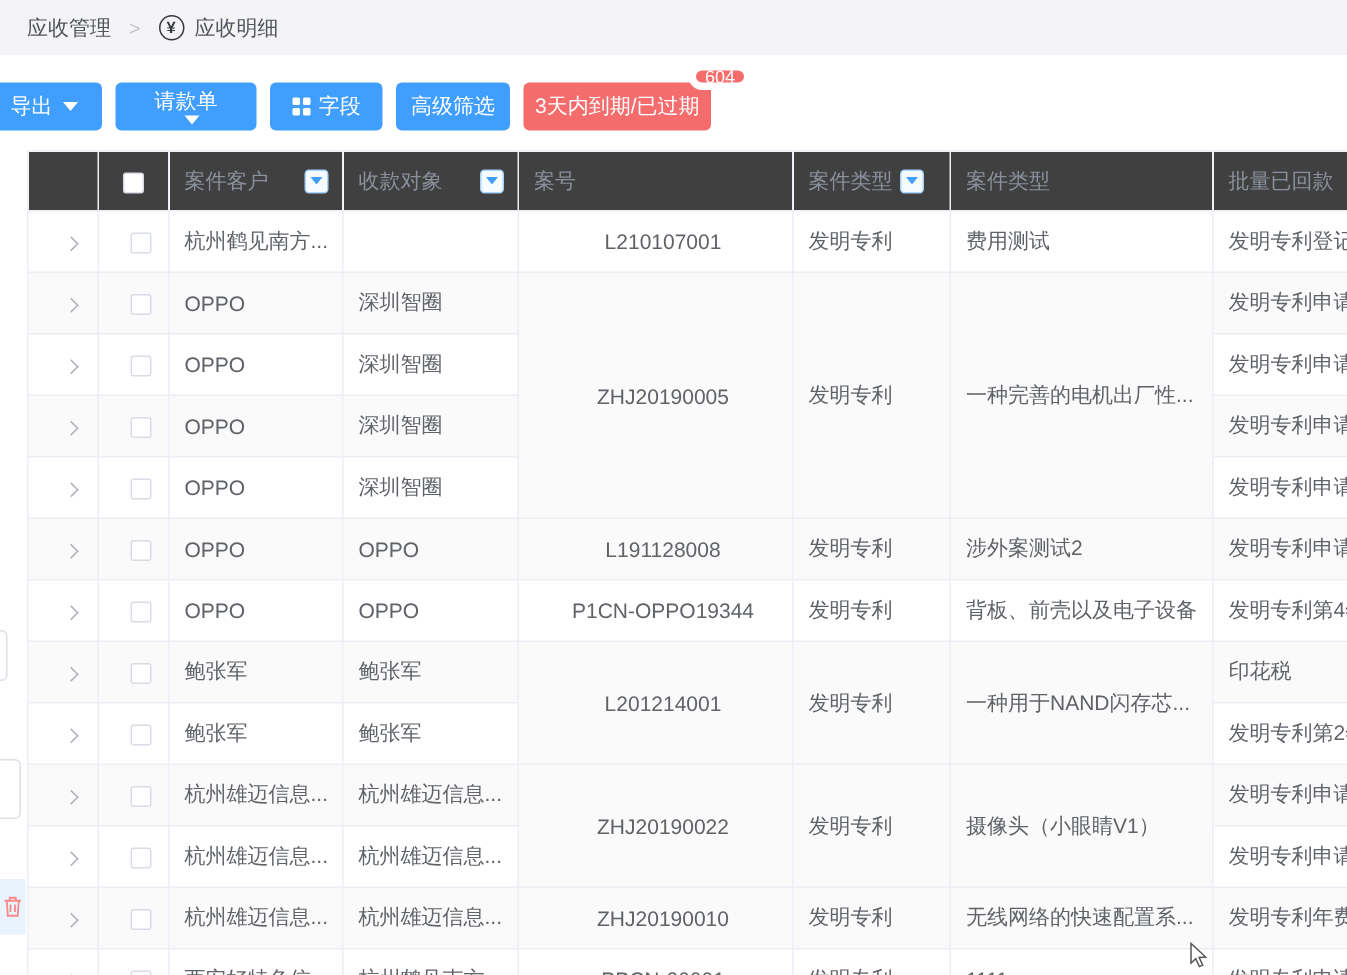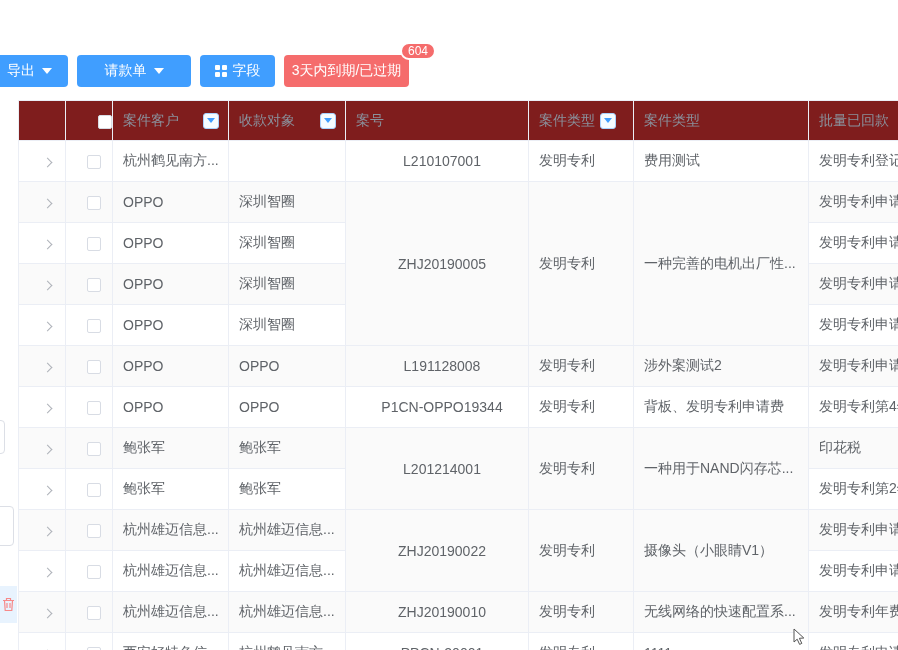--- a/index.html
+++ b/index.html
@@ -27,47 +27,47 @@
   .toolbar {
     position:absolute; left:0; top:37px; width:898px; height:63px; background:#fff;
   }
   .btn-row { position:absolute; left:-28px; top:18px; display:flex; gap:9px; }
   .btn {
     height:32px; border:none; border-radius:4px; background:#409eff; color:#fff;
     font-size:14px; font-family:inherit; display:flex; align-items:center;
     justify-content:center; cursor:pointer; white-space:nowrap; position:relative;
   }
   .btn-export { width:96px; }
-  .btn-request { width:114px; }
+  .btn-request { width:94px;flex-direction:column; }
   .btn-batch { width:91px; }
   .btn-fields { width:75px; gap:6px;text-align:center; }
   .btn-adv { width:76px; }
   .btn-danger { width:125px; background:#f56c6c; }
   .caret-down {
     width:0; height:0; margin-left:7px;
     border-left:5px solid transparent; border-right:5px solid transparent;
     border-top:6px solid #fff;
   }
   .dl-icon { margin-right:6px; }
   .grid-icon { display:grid; grid-template-columns:5px 5px; grid-template-rows:5px 5px; gap:2px; }
   .grid-icon i { background:#fff; border-radius:1px; }
   .badge {
     position:absolute; top:-13px; right:-27px; height:18px; min-width:34px;
-    padding:0 6px; background:#f56c6c; border:2px solid #ffffff; border-radius:10px;
+    padding:0 6px; background:#f56c6c; border:5px solid #ffffff; border-radius:10px;
     color:#fff; font-size:12px; display:flex; align-items:center; justify-content:center;
     z-index:5;
   }
 
   
   .table-wrap { position:absolute; left:18px; top:100px; width:880px; overflow:hidden; }
   table.grid { border-collapse:collapse; table-layout:fixed; width:940px; background:#fff; }
   table.grid th, table.grid td { border:1px solid #ebeef5; overflow:hidden; white-space:nowrap; }
   table.grid th {
-    height:40px; background:#7f1d1d; color:#8a919c; font-weight:normal;
-    text-align:right; padding:0;
+    height:40px; background:#404040; color:#8a919c; font-weight:normal;
+    text-align:center; padding:0;
   }
   table.grid td { height:41px; padding:0 0 0 10px; color:#5f6368; background:#fff; }
   tr.stripe td { background:#fafafa; }
   .th-flex { display:flex; align-items:center; justify-content:space-between; padding:0 9px 0 10px; }
   .th-inline { display:flex; align-items:center; justify-content:flex-start; gap:5px; padding:0 0 0 10px; }
   .filter-btn {
     width:16px; height:16px; border:1px solid #a8d2ff; border-radius:3px; background:#f6fbff;
     display:inline-flex; align-items:center; justify-content:center; cursor:pointer; flex:0 0 auto;
   }
   .filter-btn b {
@@ -94,20 +94,26 @@
   .frag-blue { position:absolute; left:0; top:586px; width:17px; height:37px;
     background:#e8f3fe; z-index:3; display:flex; align-items:center; }
 
   .cursor { position:absolute; left:793px; top:628px; z-index:9; }
 </style>
 </head>
 <body>
 
 <div class="screen">
 
+  <div class="crumb-bar">
+    <span>应收管理</span>
+    <span class="crumb-sep">&gt;</span>
+    <span class="yen-icon">¥</span>
+    <span>应收明细</span>
+  </div>
 
   <div class="toolbar">
     <div class="btn-row">
       <button class="btn btn-export">
         <svg class="dl-icon" width="13" height="13" viewBox="0 0 13 13">
             <path d="M6.5 0v7M3.5 4.5l3 3 3-3M1 10.5h11" stroke="#fff" stroke-width="1.6" fill="none"></path>
           </svg>
         <span>导出</span>
         <i class="caret-down"></i>
       </button>
@@ -116,20 +122,23 @@
         <i class="caret-down"></i>
       </button>
       <button class="btn btn-fields">
         <span class="grid-icon">
             <i></i>
             <i></i>
             <i></i>
             <i></i>
           </span>
         <span>字段</span>
+      </button>
+      <button class="btn btn-adv">
+        <span>高级筛选</span>
       </button>
       <button class="btn btn-danger">
         <span>3天内到期/已过期</span>
         <span class="badge">604</span>
       </button>
     </div>
   </div>
 
   <div class="frag-box1"></div>
   <div class="frag-box2"></div>
@@ -252,21 +261,21 @@
           <td>发明专利申请费</td>
         </tr>
 
         <tr>
           <td class="c-exp"><span class="chev"></span></td>
           <td class="c-cb"><span class="cb"></span></td>
           <td>OPPO</td>
           <td>OPPO</td>
           <td class="c-link">P1CN-OPPO19344</td>
           <td>发明专利</td>
-          <td>背板、发明专利申请费</td>
+          <td>背板、前壳以及电子设备</td>
           <td>发明专利第4年费</td>
         </tr>
 
         <tr class="stripe">
           <td class="c-exp"><span class="chev"></span></td>
           <td class="c-cb"><span class="cb"></span></td>
           <td>鲍张军</td>
           <td>鲍张军</td>
           <td class="c-link" rowspan="2">L201214001</td>
           <td rowspan="2">发明专利</td>

